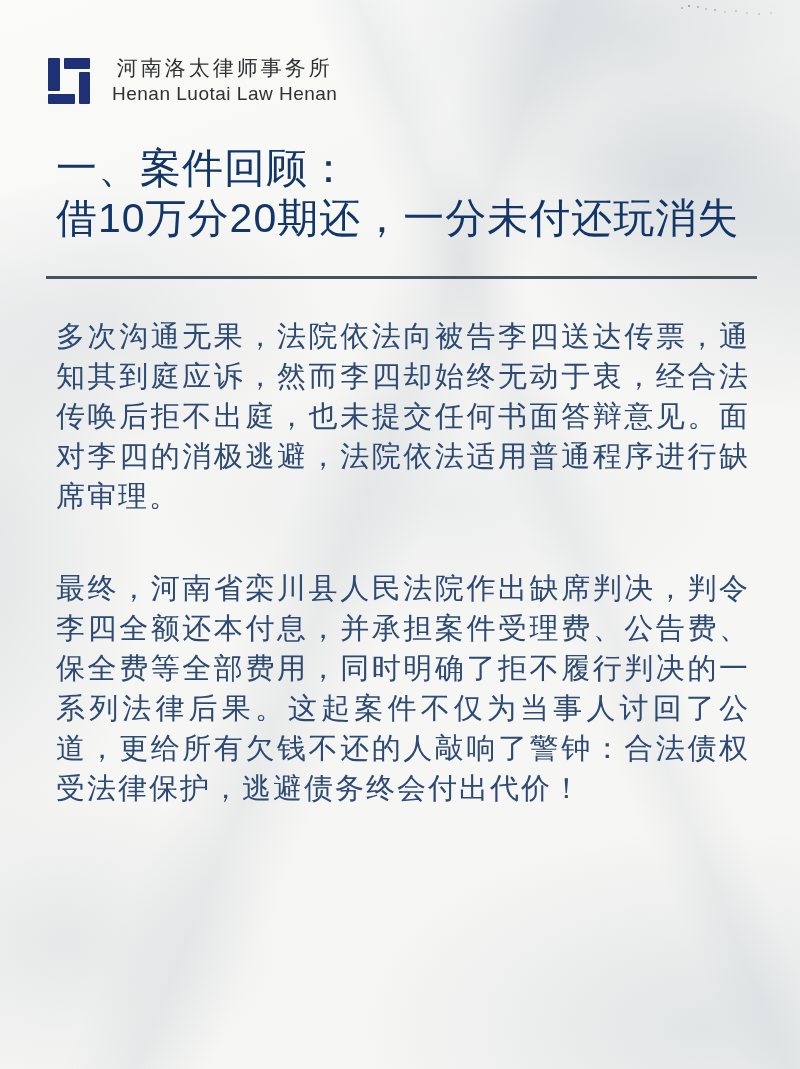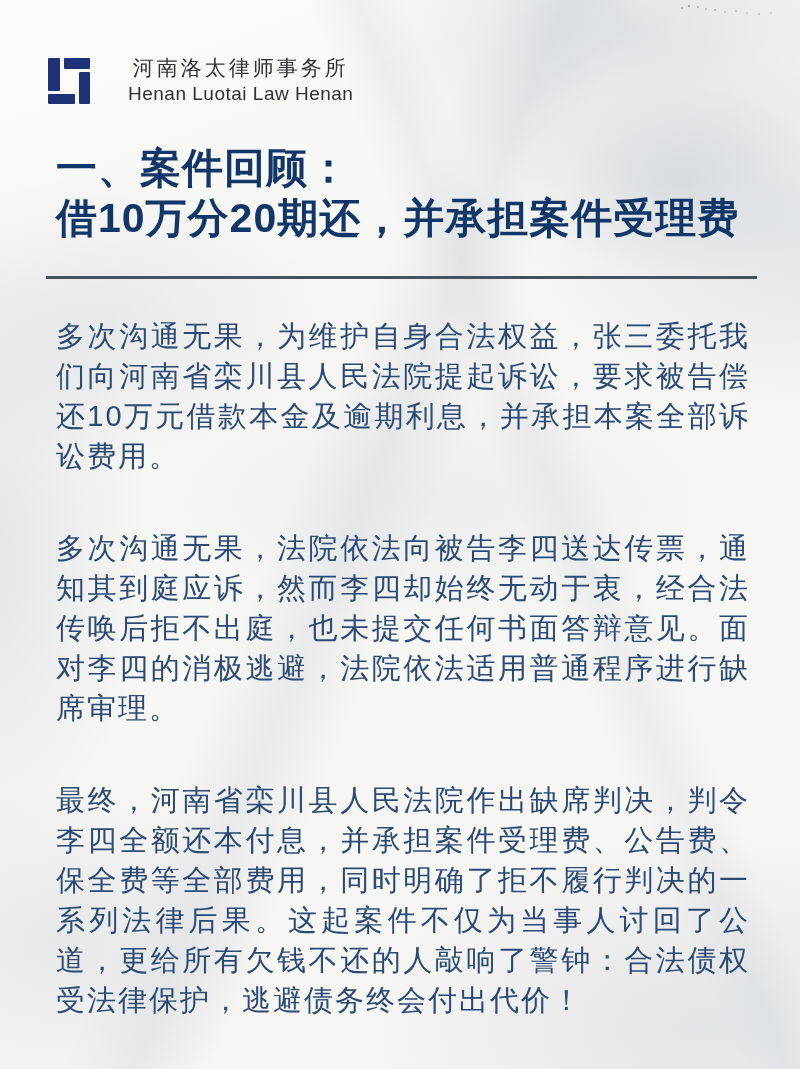--- a/index.html
+++ b/index.html
@@ -49,21 +49,21 @@
       70px 8px 0 rgba(105,107,109,0.33),
       82px 7px 0 rgba(125,127,129,0.28),
       -7px 2px 0 rgba(80,82,84,0.40);
   }
 
   .header {
     position: absolute;
     top: 54px; left: 48px;
     display: flex;
     align-items: center;
-    gap: 38px;
+    gap: 22px;
   }
   .logo {
     display: inline-block;
     width: 42px; height: 46px;
     color: var(--logo_color, #1f3176);
   }
   .logo svg { display: block; width: 100%; height: 100%; }
   .firm-names {
     display: flex;
     flex-direction: column;
@@ -84,21 +84,21 @@
     line-height: 26px;
     white-space: nowrap;
   }
 
   .title {
     position: absolute;
     top: 143px; left: 56px; right: 40px;
     margin: 0;
     color: var(--title_color, #133668);
     font-size: 41px;
-    font-weight: 700;
+    font-weight: 400;
     line-height: 50px;
     letter-spacing: 1px;
   }
   .title span { display: block; white-space: nowrap; }
 
   .divider {
     position: absolute;
     top: 276px; left: 46px;
     width: 711px; height: 3px;
     background: var(--divider_color, #46535e);
@@ -136,23 +136,22 @@
       </svg>
     </span>
     <div class="firm-names">
       <div class="firm-zh">河南洛太律师事务所</div>
       <div class="firm-en">Henan Luotai Law Henan</div>
     </div>
   </header>
 
   <h1 class="title">
     <span>一、案件回顾：</span>
-    <span>借10万分20期还，并承担案件受理费</span>
+    <span>借10万分20期还，一分未付还玩消失</span>
   </h1>
 
   <div class="divider"></div>
 
   <main class="content">
-    <p>多次沟通无果，为维护自身合法权益，张三委托我们向河南省栾川县人民法院提起诉讼，要求被告偿还10万元借款本金及逾期利息，并承担本案全部诉讼费用。</p>
     <p>多次沟通无果，法院依法向被告李四送达传票，通知其到庭应诉，然而李四却始终无动于衷，经合法传唤后拒不出庭，也未提交任何书面答辩意见。面对李四的消极逃避，法院依法适用普通程序进行缺席审理。</p>
     <p>最终，河南省栾川县人民法院作出缺席判决，判令李四全额还本付息，并承担案件受理费、公告费、保全费等全部费用，同时明确了拒不履行判决的一系列法律后果。这起案件不仅为当事人讨回了公道，更给所有欠钱不还的人敲响了警钟：合法债权受法律保护，逃避债务终会付出代价！</p>
   </main>
 </div>
 
 </body></html>

